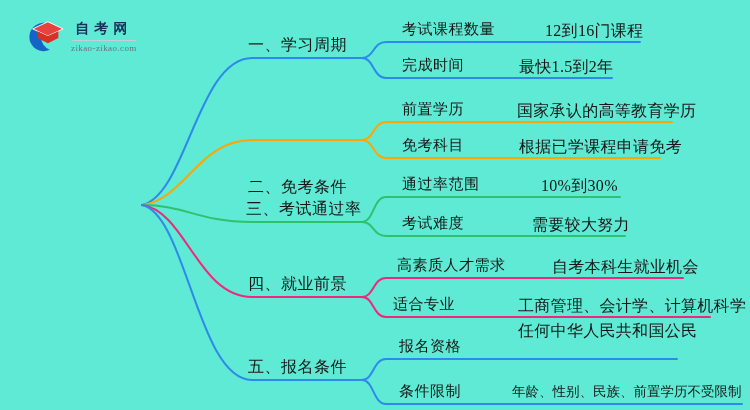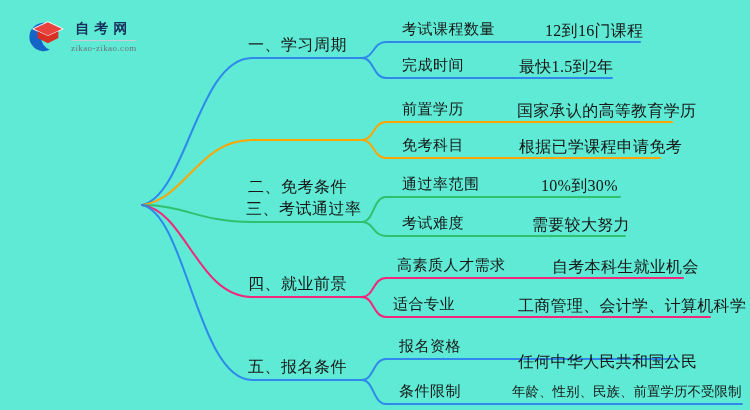--- a/index.html
+++ b/index.html
@@ -41,21 +41,21 @@
 
   
   #v-r1{left:545px;top:22px;}
   #v-r2{left:519px;top:58px;}
   #v-r3{left:517px;top:102px;}
   #v-r4{left:519px;top:138px;}
   #v-r5{left:541px;top:177px;}
   #v-r6{left:532px;top:216px;}
   #v-r7{left:552px;top:258px;}
   #v-r8{left:518px;top:297px;}
-  #v-r9{left:518px;top:353px;}
+  #v-r9{left:518px;top:322px;}
   #v-r10{left:512px;top:384px;font-size:13.5px;letter-spacing:0;}
 
   
   .logo{position:absolute;left:26px;top:17px;display:flex;align-items:center;}
   .logo-icon{width:40px;height:38px;}
   .logo-text{margin-left:5px;display:flex;flex-direction:column;align-items:center;}
   .logo-name{font-size:14px;font-weight:bold;color:#16325c;letter-spacing:5px;margin-bottom:1px;}
   .logo-divider{width:64px;height:1px;background:#c9ced6;margin:1px 0 2px 0;}
   .logo-url{font-size:9px;color:#6b7480;letter-spacing:0.4px;}
 </style>

